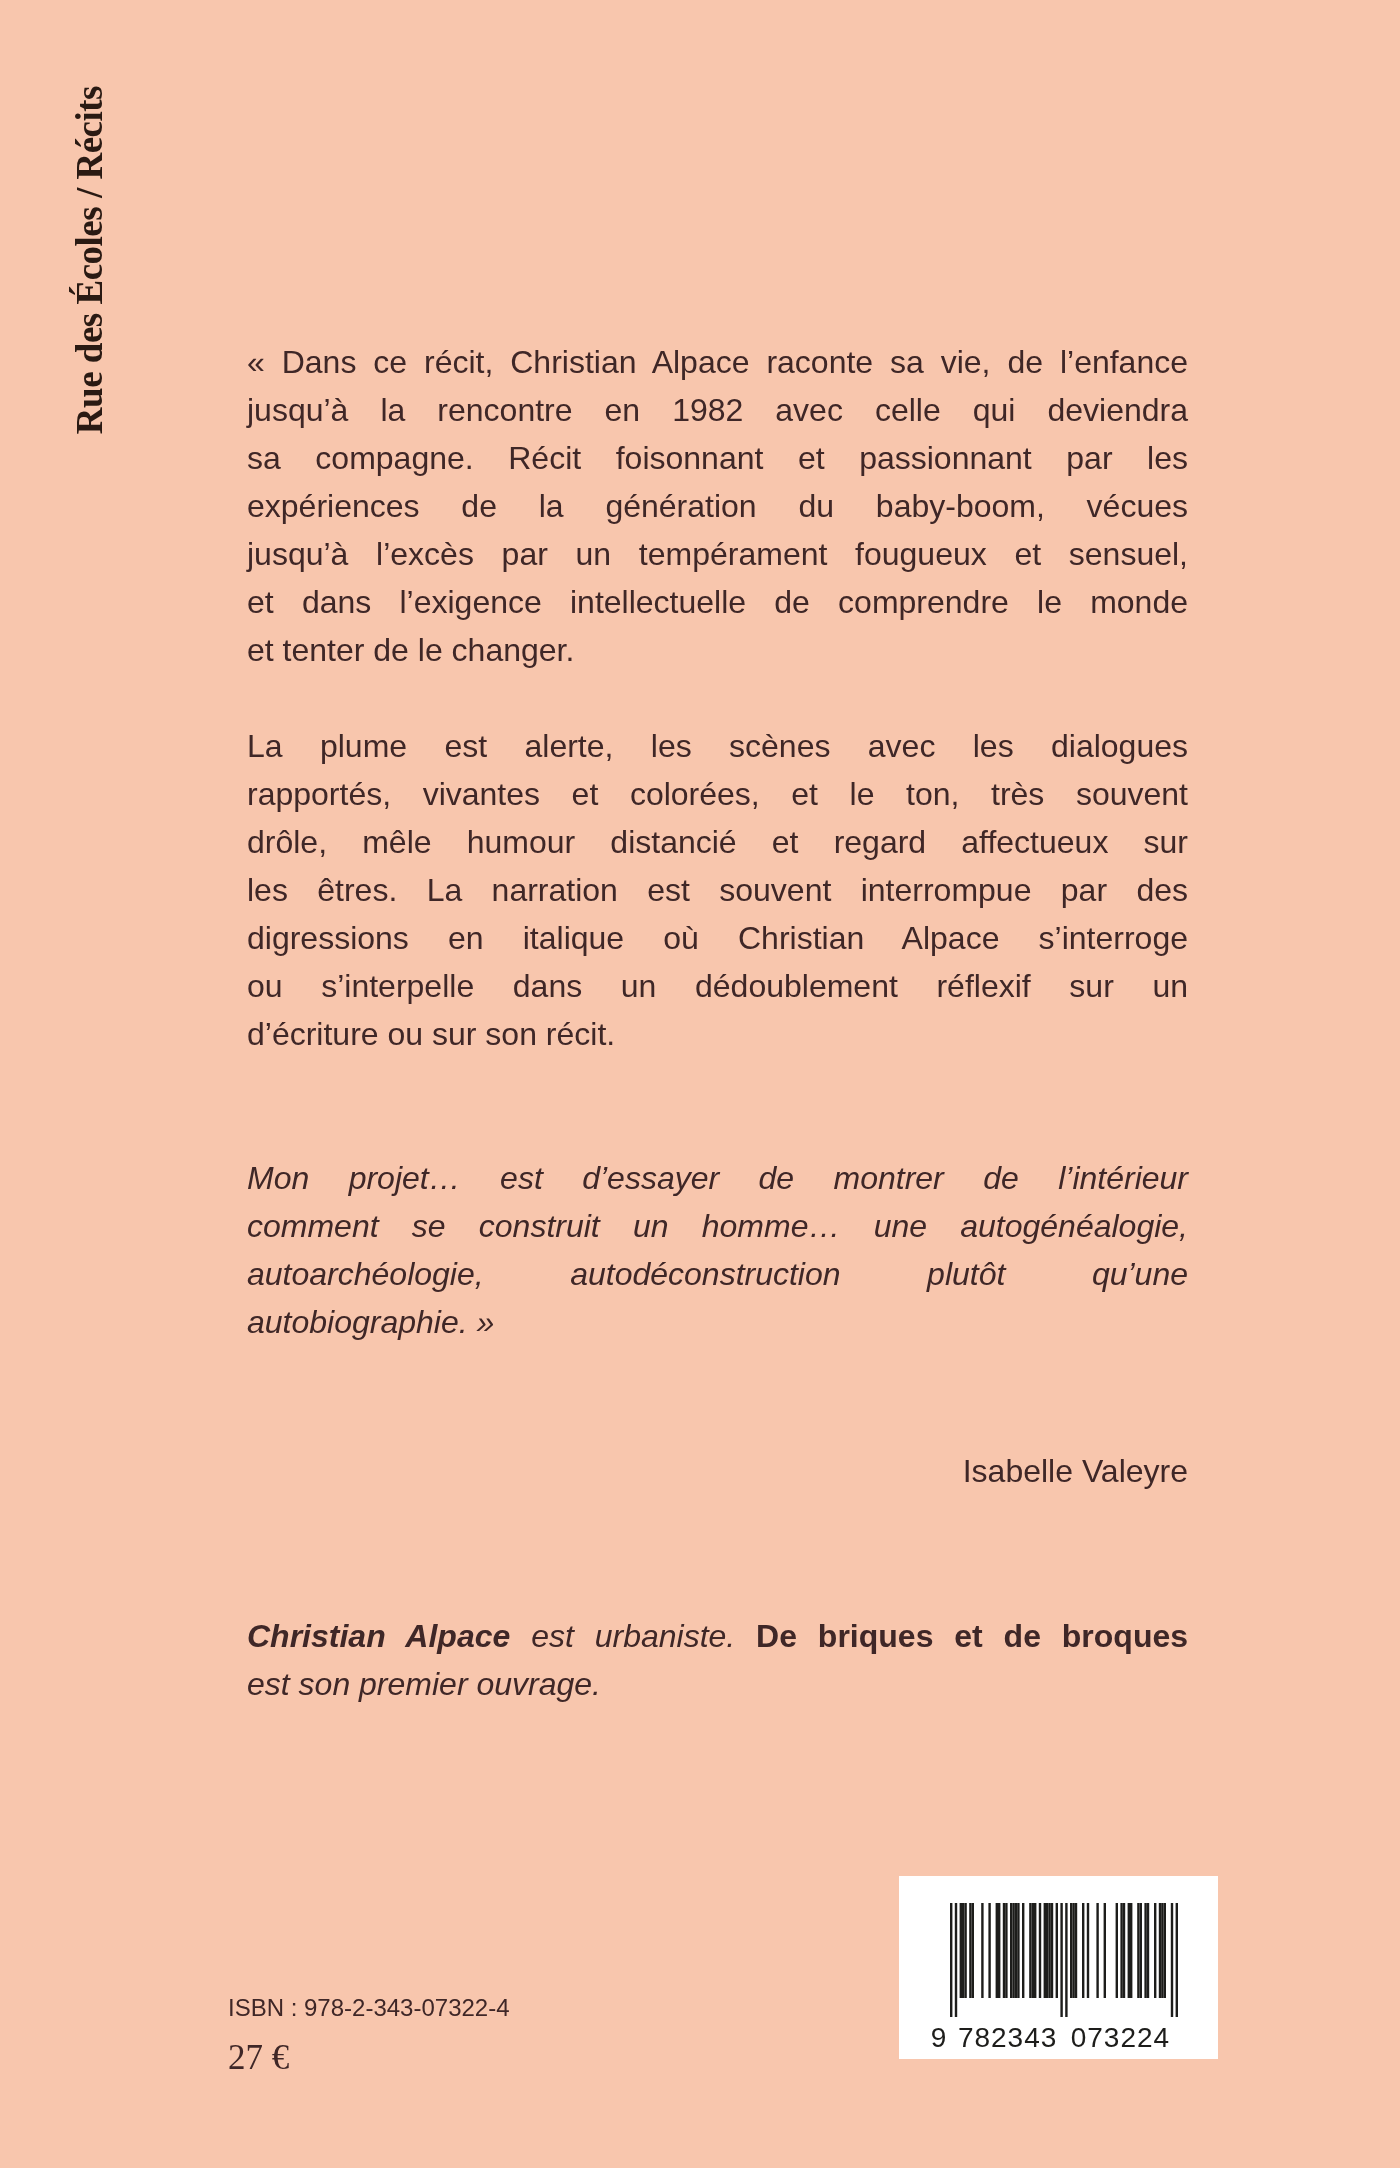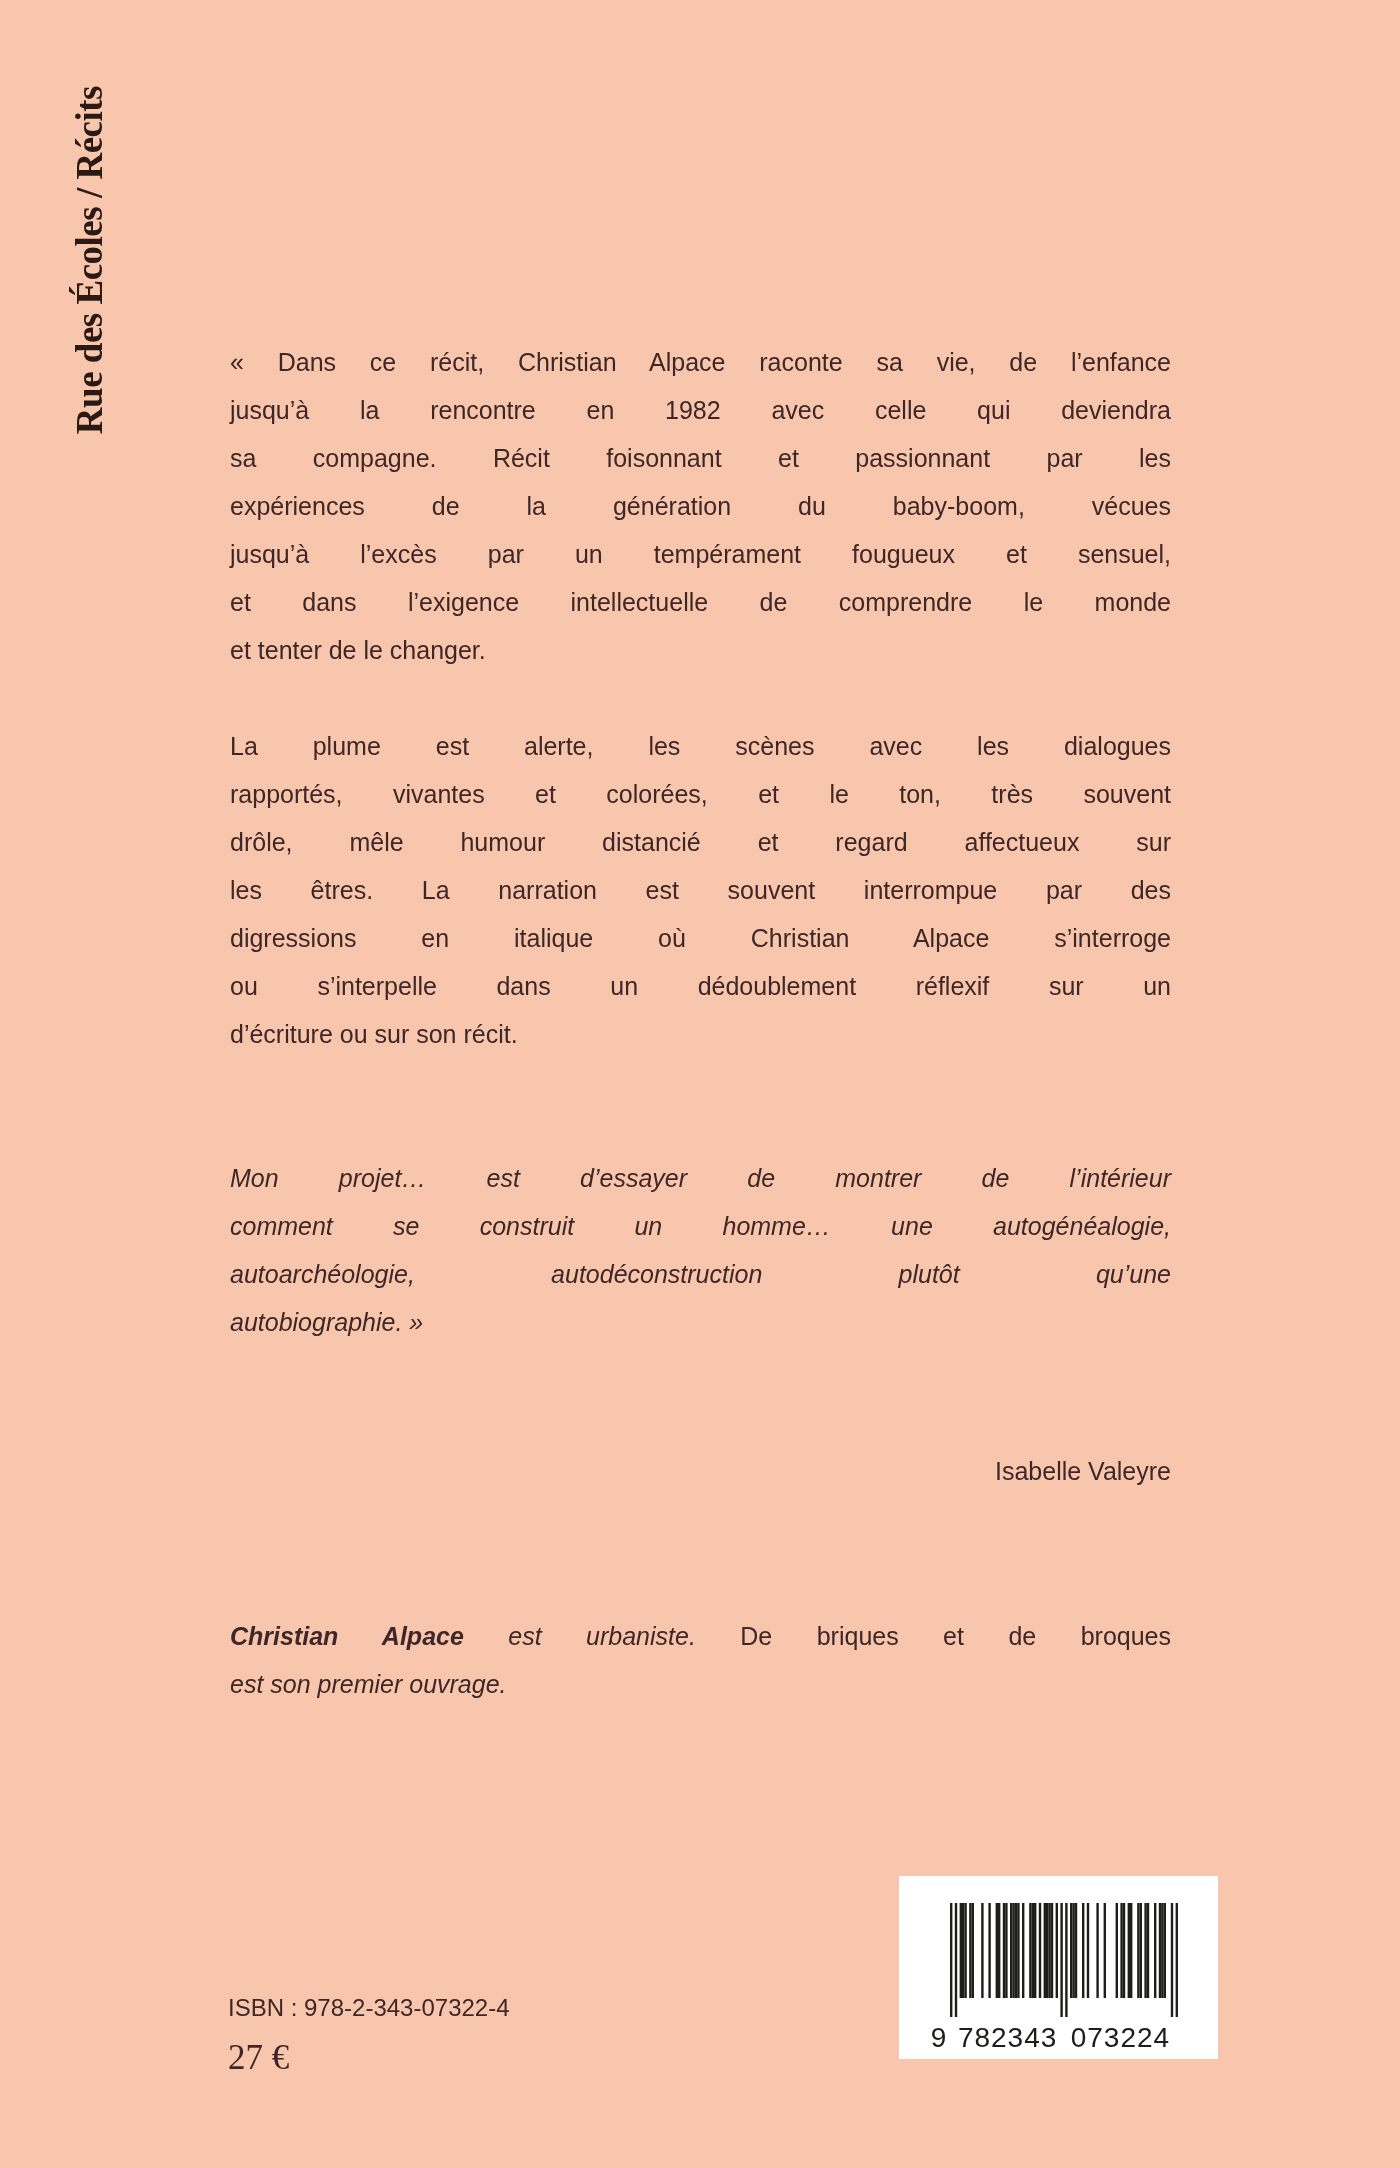--- a/index.html
+++ b/index.html
@@ -21,33 +21,33 @@
     transform:rotate(180deg);
     white-space:nowrap;
     font-family:"Liberation Serif",serif;
     font-weight:bold;
     font-size:37px;
     letter-spacing:-0.5px;
     color:#2a1a13;
   }
   
   .para{
-    position:absolute;left:230px;width:941px;
-    font-size:25px;line-height:48px;
+    position:absolute;left:247px;width:941px;
+    font-size:32px;line-height:48px;
   }
   .jline{text-align:justify;text-align-last:justify;}
   .jline.last{text-align-last:left;}
   #p1{top:338px;}
   #p2{top:722px;}
   #p3{top:1154px;font-style:italic;}
   #attrib{top:1408px;text-align:right;line-height:46px;margin-top:40px;}
   #bio{top:1612px;}
   .bold-italic{font-weight:bold;font-style:italic;}
   .italic{font-style:italic;}
-  .regular{font-style:normal;font-weight:normal;}
+  .regular{font-style:normal;font-weight:bold;}
   #isbn{
     position:absolute;left:228px;top:1988px;
     font-size:24px;line-height:40px;
   }
   #price{
     position:absolute;left:228px;top:2032px;
     font-family:"Liberation Serif",serif;
     font-size:35px;line-height:52px;
   }
   .barcode-box{

